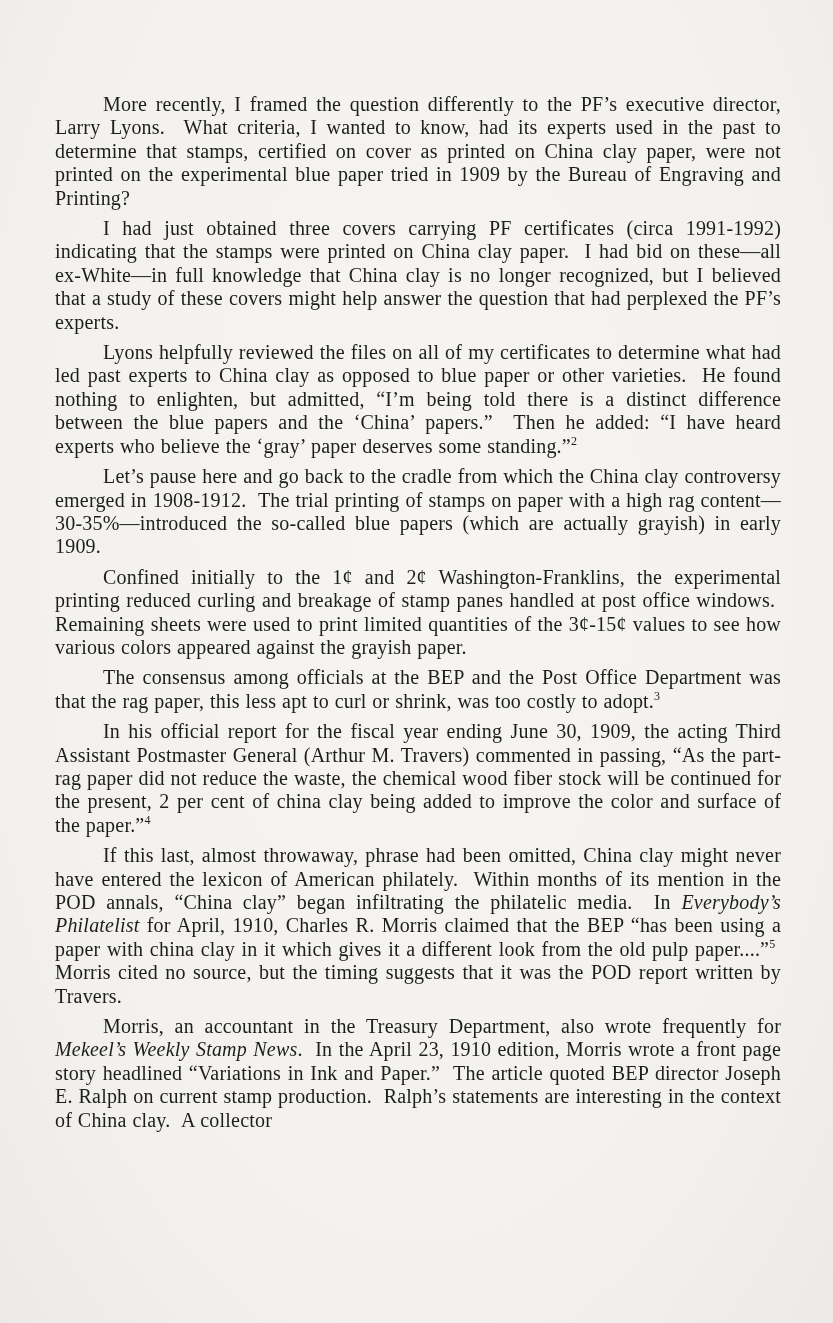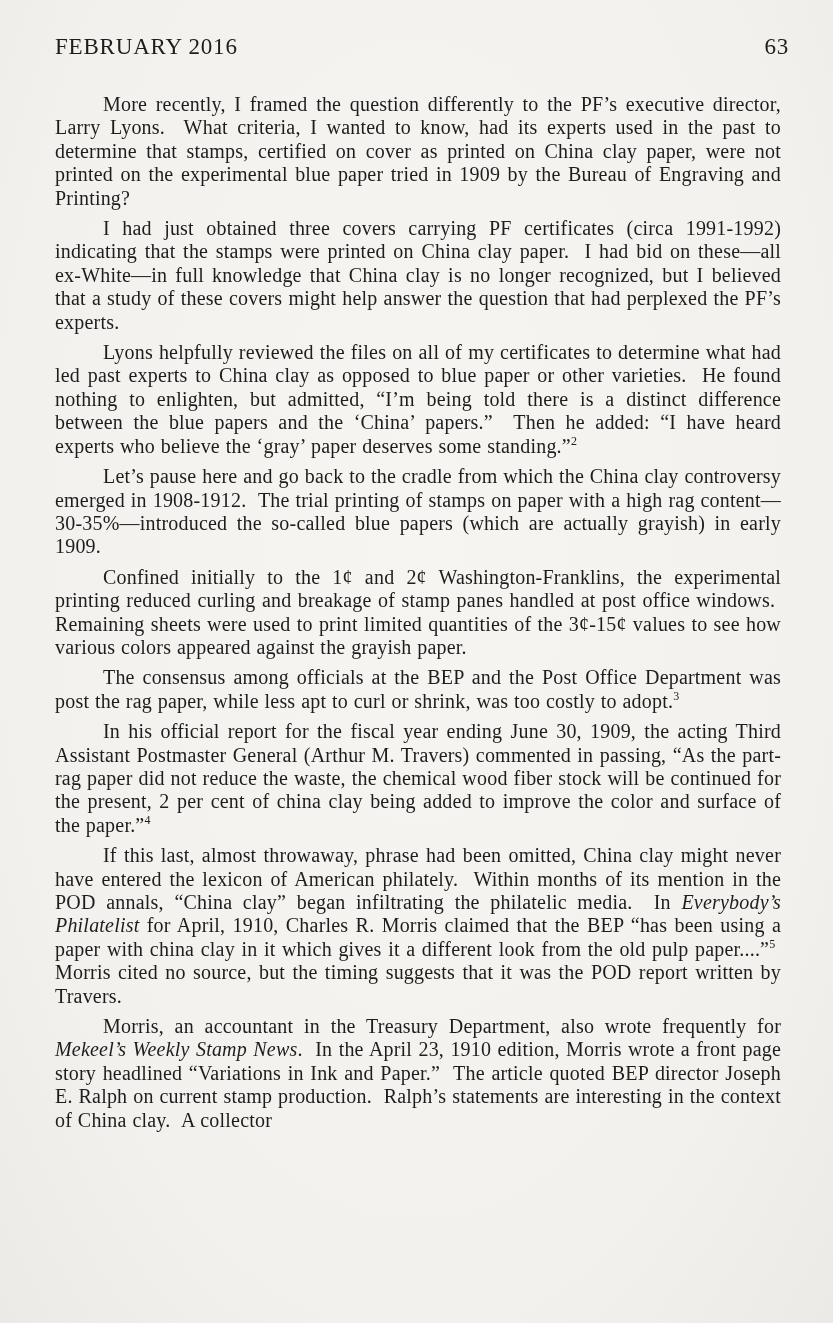--- a/index.html
+++ b/index.html
@@ -50,28 +50,24 @@
     font-size: 0.6em;
     vertical-align: super;
     line-height: 0;
     letter-spacing: 0;
   }
 </style>
 </head>
 <body>
 
 <div class="page">
-  <div class="page-header">
-    <span>FEBRUARY 2016</span>
-    <span>63</span>
-  </div>
   <div class="article-body">
       <p><span class="seg-n">More recently, I framed the question differently to the PF’s executive director, Larry Lyons.&nbsp; What criteria, I wanted to know, had its experts used in the past to determine that stamps, certified on cover as printed on China clay paper, were not printed on the experimental blue paper tried in 1909 by the Bureau of Engraving and Printing?</span></p>
       <p><span class="seg-n">I had just obtained three covers carrying PF certificates (circa 1991-1992) indicating that the stamps were printed on China clay paper.&nbsp; I had bid on these—all ex-White—in full knowledge that China clay is no longer recognized, but I believed that a study of these covers might help answer the question that had perplexed the PF’s experts.</span></p>
       <p><span class="seg-n">Lyons helpfully reviewed the files on all of my certificates to determine what had led past experts to China clay as opposed to blue paper or other varieties.&nbsp; He found nothing to enlighten, but admitted, “I’m being told there is a distinct difference between the blue papers and the ‘China’ papers.”&nbsp; Then he added: “I have heard experts who believe the ‘gray’ paper deserves some standing.”</span><span class="seg-sup">2</span></p>
       <p><span class="seg-n">Let’s pause here and go back to the cradle from which the China clay controversy emerged in 1908-1912.&nbsp; The trial printing of stamps on paper with a high rag content—30-35%—introduced the so-called blue papers (which are actually grayish) in early 1909.</span></p>
       <p><span class="seg-n">Confined initially to the 1¢ and 2¢ Washington-Franklins, the experimental printing reduced curling and breakage of stamp panes handled at post office windows.&nbsp; Remaining sheets were used to print limited quantities of the 3¢-15¢ values to see how various colors appeared against the grayish paper.</span></p>
-      <p><span class="seg-n">The consensus among officials at the BEP and the Post Office Department was post the rag paper, while less apt to curl or shrink, was too costly to adopt.</span><span class="seg-sup">3</span></p>
+      <p><span class="seg-n">The consensus among officials at the BEP and the Post Office Department was that the rag paper, this less apt to curl or shrink, was too costly to adopt.</span><span class="seg-sup">3</span></p>
       <p><span class="seg-n">In his official report for the fiscal year ending June 30, 1909, the acting Third Assistant Postmaster General (Arthur M. Travers) commented in passing, “As the part-rag paper did not reduce the waste, the chemical wood fiber stock will be continued for the present, 2 per cent of china clay being added to improve the color and surface of the paper.”</span><span class="seg-sup">4</span></p>
       <p><span class="seg-n">If this last, almost throwaway, phrase had been omitted, China clay might never have entered the lexicon of American philately.&nbsp; Within months of its mention in the POD annals, “China clay” began infiltrating the philatelic media.&nbsp; In </span><span class="seg-i">Everybody’s Philatelist</span><span class="seg-n"> for April, 1910, Charles R. Morris claimed that the BEP “has been using a paper with china clay in it which gives it a different look from the old pulp paper....”</span><span class="seg-sup">5</span><span class="seg-n">&nbsp; Morris cited no source, but the timing suggests that it was the POD report written by Travers.</span></p>
       <p><span class="seg-n">Morris, an accountant in the Treasury Department, also wrote frequently for </span><span class="seg-i">Mekeel’s Weekly Stamp News</span><span class="seg-n">.&nbsp; In the April&nbsp;23, 1910 edition, Morris wrote a front page story headlined “Variations in Ink and Paper.”&nbsp; The article quoted BEP director Joseph E. Ralph on current stamp production.&nbsp; Ralph’s statements are interesting in the context of China clay.&nbsp; A collector</span></p>
     </div>
 </div>
 
 </body></html>

